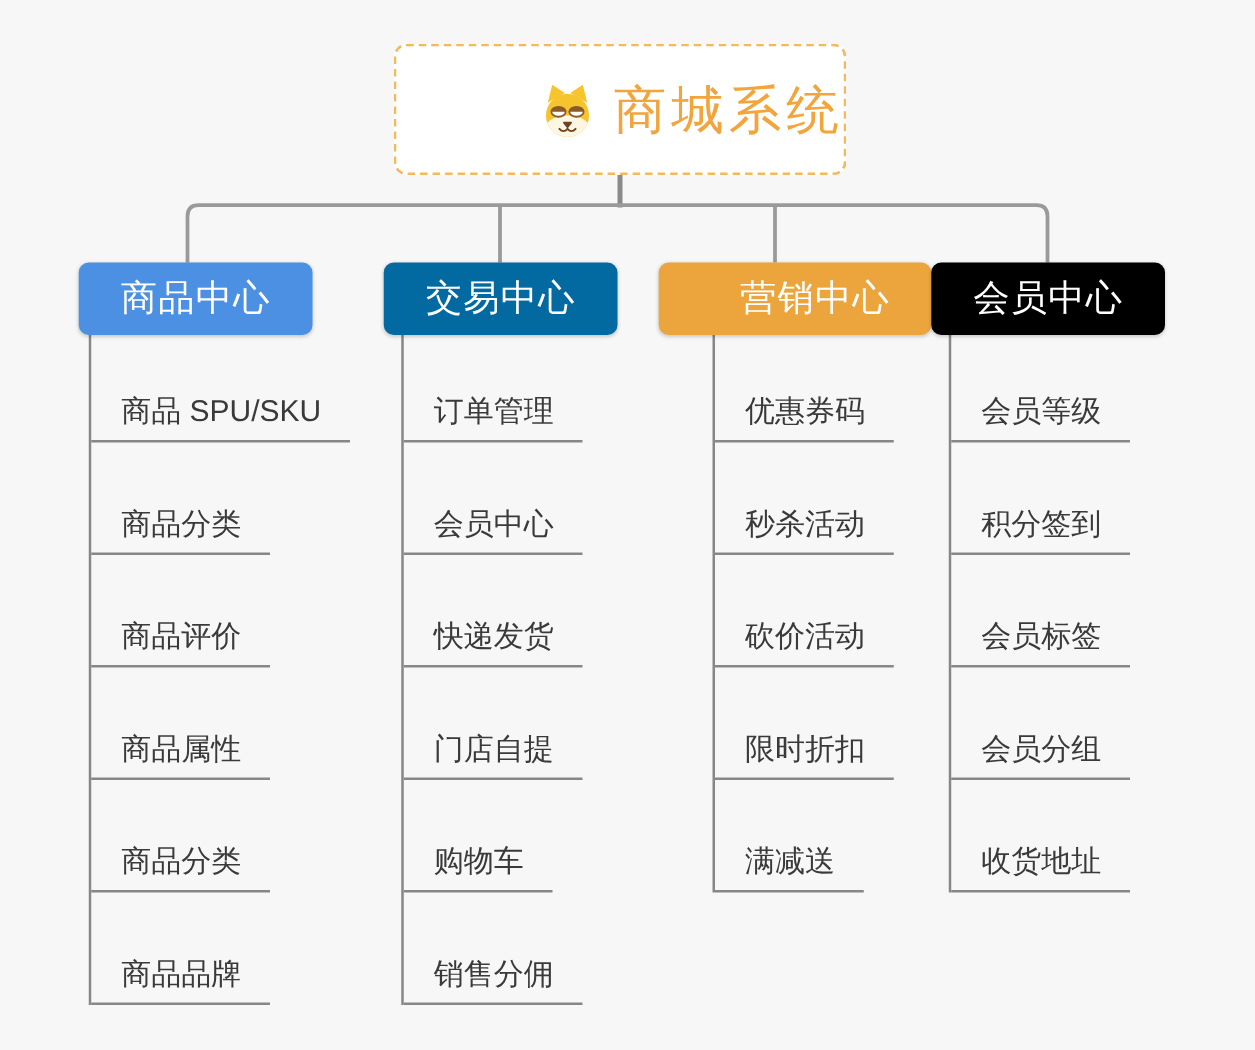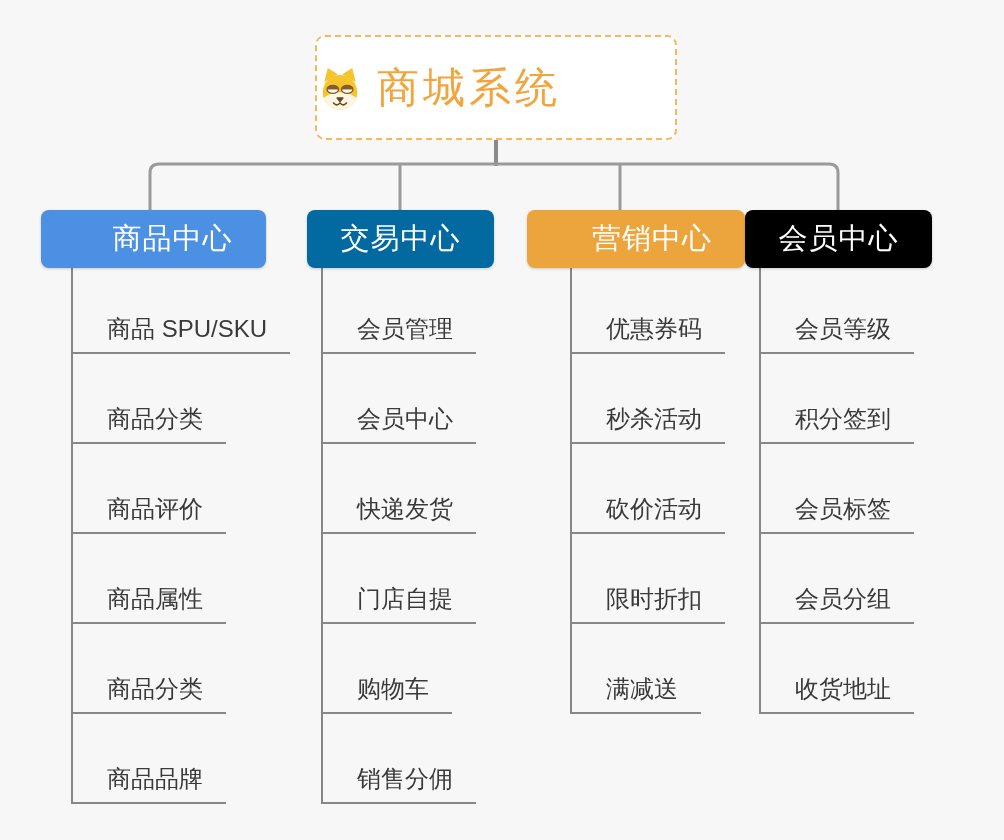--- a/index.html
+++ b/index.html
@@ -14,42 +14,42 @@
   
   .connectors{position:absolute;left:0;top:0;z-index:1;}
 
   
   .root-node{
     position:absolute;left:315px;top:35px;width:362px;height:105px;
     background:#ffffff;
     border:2px dashed #f3b95c;
     border-radius:10px;
     box-sizing:border-box;
-    display:flex;align-items:center;justify-content:flex-start;gap:14px;
+    display:flex;align-items:center;justify-content:flex-end;gap:14px;
     z-index:2;
   }
   .root-title{
     font-size:42px;
     letter-spacing:4px;
     color:#f2a53c;
     white-space:nowrap;
   }
   .dog-svg{width:46px;height:46px;flex:0 0 auto;}
 
   
   .branch-box{
     position:absolute;top:210px;height:58px;width:187px;
     border-radius:8px;
     display:flex;align-items:center;justify-content:center;
     color:#ffffff;font-size:29px;letter-spacing:1px;
     box-shadow:0 1px 3px rgba(0,0,0,.18);
     z-index:3;
     white-space:nowrap;
   }
-  .box-0{left:41px;padding-left:38px;}
+  .box-0{left:63px;}
   .box-1{left:307px;}
   .box-2{left:527px;width:186px;}
   .box-3{left:745px;}
 
   
   .branch-list{
     position:absolute;top:264px;
     border-left:2px solid #878787;
     z-index:2;
   }
@@ -57,21 +57,21 @@
   .list-1{left:321px;}
   .list-2{left:570px;}
   .list-3{left:759px;}
   .leaf{
     height:90px;
     display:flex;align-items:flex-end;
   }
   .leaf-label{
     display:inline-block;
     border-bottom:2px solid #878787;
-    padding:0 23px 7px 34px;
+    padding:0 23px 7px 24px;
     font-size:24px;
     color:#3a3a3a;
     white-space:nowrap;
   }
 </style>
 </head>
 <body>
 
 <div class="stage">
 
@@ -128,21 +128,21 @@
     <div class="leaf">
         <span class="leaf-label">商品分类</span>
       </div>
     <div class="leaf">
         <span class="leaf-label">商品品牌</span>
       </div>
   </div>
 
   <div class="branch-list list-1">
     <div class="leaf">
-        <span class="leaf-label">会员管理</span>
+        <span class="leaf-label">订单管理</span>
       </div>
     <div class="leaf">
         <span class="leaf-label">会员中心</span>
       </div>
     <div class="leaf">
         <span class="leaf-label">快递发货</span>
       </div>
     <div class="leaf">
         <span class="leaf-label">门店自提</span>
       </div>

